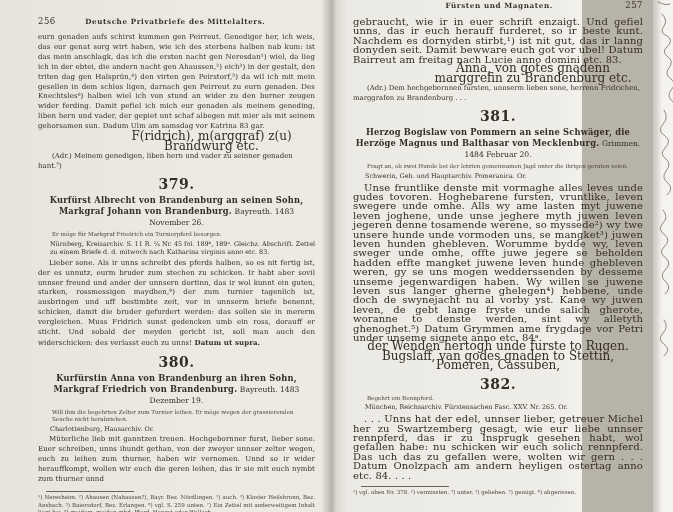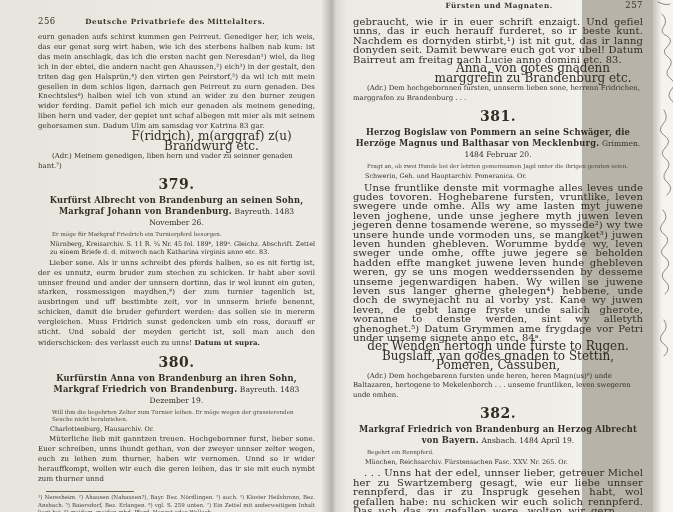--- a/index.html
+++ b/index.html
@@ -127,29 +127,24 @@
       <div class="lnum">381.</div>
       <div class="lhead">
         <span class="hmain">Herzog Bogislaw von Pommern an seine Schwäger, die Herzöge Magnus und Balthasar von Mecklenburg.</span>
         <span class="hdate">Grimmen. 1484 Februar 20.</span>
       </div>
       <div class="regest">Fragt an, ob zwei Hunde bei der letzten gemeinsamen Jagd unter die ihrigen geraten seien.</div>
       <div class="source">Schwerin, Geh. und Hauptarchiv. Pomeranica. Or.</div>
       <p class="body-text indent">Unse fruntlike denste mit vormaghe alles leves unde gudes tovoren. Hoghebarene fursten, vruntlike, leven swegere unde omhe. Alls wy ame lasten myt juwene leven joghene, unde unse jeghere myth juwen leven jegeren denne tosamende werene, so myssede²) wy twe unsere hunde unde vormoden uns, se mangket³) juwen leven hunden ghebleven. Worumme bydde wy, leven sweger unde omhe, offte juwe jegere se beholden hadden effte mangket juwene leven hunde ghebleven weren, gy se uns mogen wedderssenden by desseme unseme jegenwardigen haben. Wy willen se juwene leven sus langer gherne ghelegen⁴) hebbene, unde doch de swynejacht nu al vorby yst. Kane wy juwen leven, de gebt lange fryste unde salich gherote, woranne to denste werden, sint wy alletyth ghenoghet.⁵) Datum Grymmen ame frygdage vor Petri under unseme signete anno etc. 84ᵃ.</p>
       <p class="sig">der Wenden hertogh unde furste to Rugen.</p>
       <p class="sig">Bugslaff, van godes gnaden to Stettin, Pomeren, Cassuben,</p>
-      <p class="adr"><span class="lead">(Adr.)  Dem hochgebarenn fursten unde heren, heren Magn(us)⁶) unde Baltazaren, hertogene to Mekelenborch . . . unseme fruntliken, leven swegeren unde omhen.</span></p>
     </div>
 
     <div class="letter">
       <div class="lnum">382.</div>
-      <div class="lhead">
-        <span class="hmain">Markgraf Friedrich von Brandenburg an Herzog Albrecht von Bayern.</span>
-        <span class="hdate">Ansbach. 1484 April 19.</span>
-      </div>
       <div class="regest">Begehrt ein Rennpferd.</div>
       <div class="source">München, Reichsarchiv. Fürstensachen Fasc. XXV. Nr. 265. Or.</div>
       <p class="body-text indent">. . . Unns hat der edel, unnser lieber, getreuer Michel her zu Swartzemberg gesagt, wie eur liebe unnser rennpferd, das ir zu Insprugk gesehen habt, wol gefallen habe: nu schicken wir euch solich rennpferd. Das uch das zu gefallen were, wolten wir gern . . . Datum Onolzpach am andern heyligen ostertag anno etc. 84. . . .</p>
     </div>
 
     <div class="fnblock">
       <div class="fnrule"></div>
       <p class="footnotes">¹) vgl. oben Nr. 378.  ²) vermissten.  ³) unter.  ⁴) geliehen.  ⁵) genügt.  ⁶) abgerissen.</p>
     </div>
 

